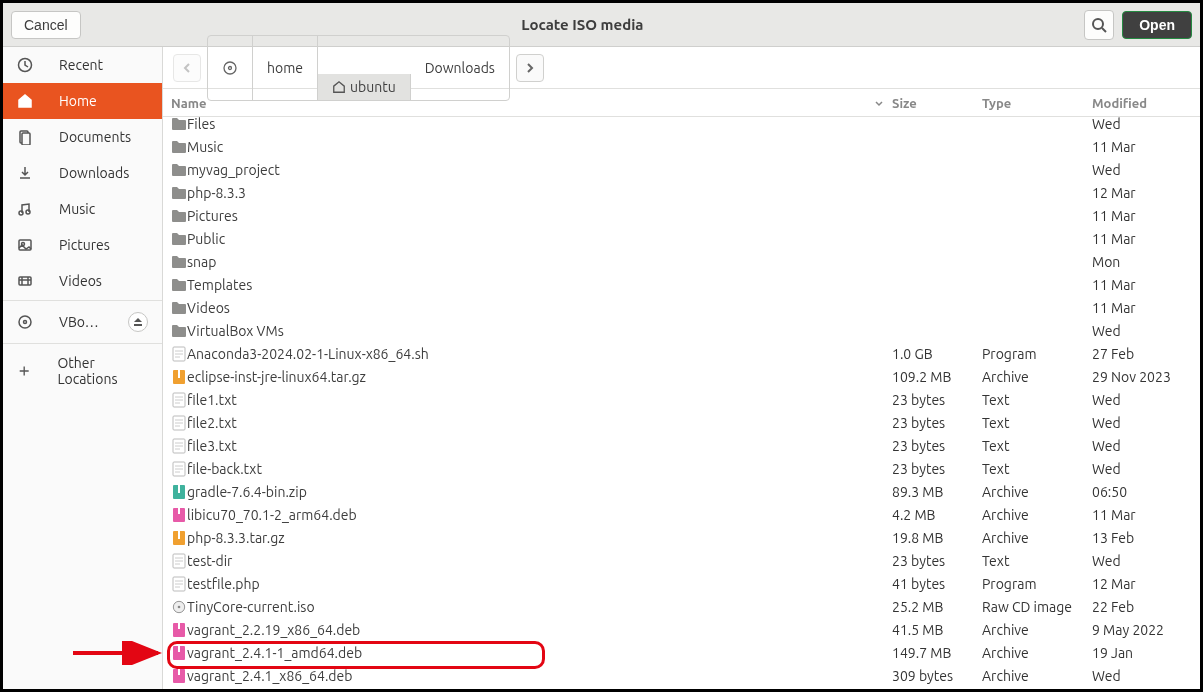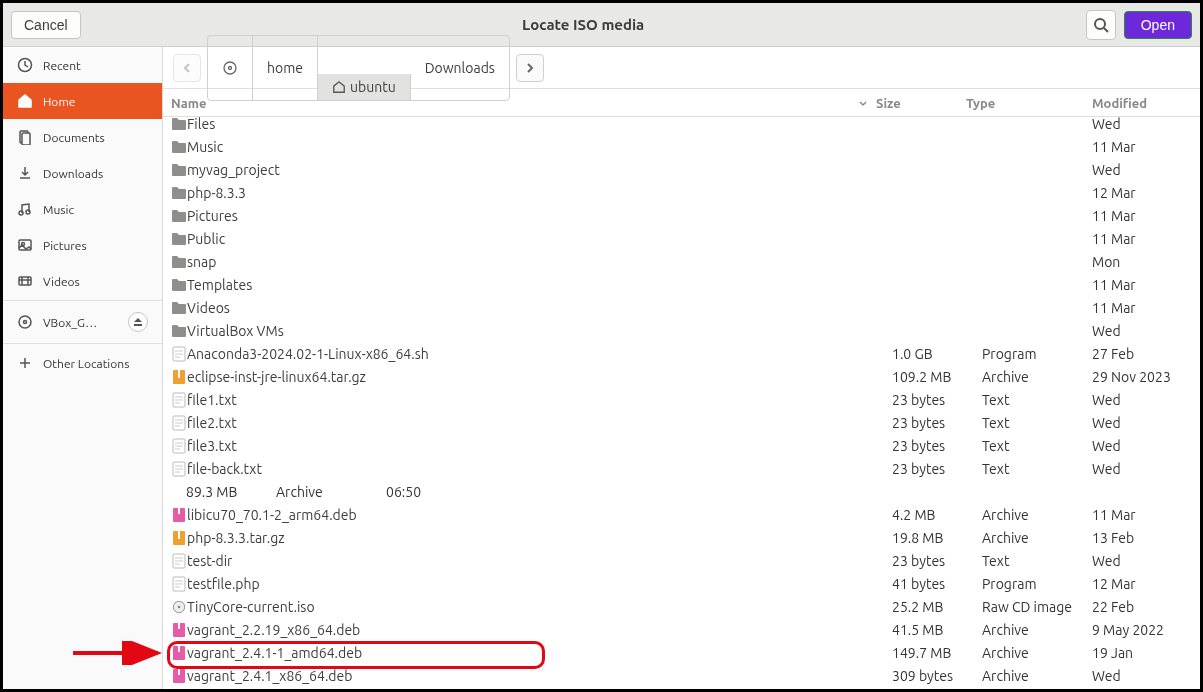--- a/index.html
+++ b/index.html
@@ -40,46 +40,46 @@
       border: 1px solid #c6c6c4;
       border-radius: 4px;
       width: 30px;
       height: 30px;
       display: inline-flex;
       align-items: center;
       justify-content: center;
       cursor: pointer;
     }
     .btn-open {
-      background: #6d28d9;
+      background: #404040;
       color: #fff;
       border: 1px solid #258a42;
-      font-weight: 400;
+      font-weight: 700;
       padding: 5px 16px;
     }
     .main {
       display: flex;
       flex: 1;
       min-height: 0;
     }
     .sidebar {
       width: 160px;
       border-right: 1px solid #d9d9d7;
       display: flex;
       flex-direction: column;
       background: #fafafa;
     }
     .sidebar-item {
       display: flex;
       align-items: center;
-      gap: 10px;
+      gap: 26px;
       padding: 10px 14px;
       cursor: pointer;
       color: #333;
-      font-size: 12px;
+      font-size: 14px;
     }
     .sidebar-item.selected {
       background: #e95420;
       color: #fff;
     }
     .sidebar-item.selected svg { stroke: #fff; fill: #fff; }
     .sidebar-sep {
       height: 1px;
       background: #e0e0de;
       margin: 1px 0;
@@ -144,21 +144,21 @@
       border-bottom: 1px solid #e0e0de;
       padding: 0 8px;
       height: 28px;
       color: #888;
       font-weight: 600;
       font-size: 13px;
     }
     .col-name { flex: 1; display: flex; align-items: center; gap: 0; }
     .col-size { width: 90px; }
     .col-type { width: 110px; }
-    .col-mod { width: 100px; margin-left: 16px; }
+    .col-mod { width: 100px; }
     .file-list {
       flex: 1;
       overflow-y: auto;
     }
     .file-row {
       display: flex;
       align-items: center;
       padding: 2px 8px;
       height: 23px;
       cursor: pointer;
@@ -561,20 +561,29 @@
                 <line x1="3" y1="11" x2="8" y2="11" stroke="#ccc"></line>
               </svg>
             </span>
             <span>file-back.txt</span>
           </div>
           <div class="fsize">23 bytes</div>
           <div class="ftype">Text</div>
           <div class="fmod">Wed</div>
         </div>
         <div class="file-row">
+          <div class="fname">
+            <span class="file-icon">
+              <svg class="icon-file" viewBox="0 0 14 16">
+                <rect x="1" y="1" width="12" height="14" rx="1" class="icon-zip"></rect>
+                <rect x="6" y="1" width="2" height="8" fill="#fff"></rect>
+              </svg>
+            </span>
+            <span>gradle-7.6.4-bin.zip</span>
+          </div>
           <div class="fsize">89.3 MB</div>
           <div class="ftype">Archive</div>
           <div class="fmod">06:50</div>
         </div>
         <div class="file-row">
           <div class="fname">
             <span class="file-icon">
               <svg class="icon-file" viewBox="0 0 14 16">
                 <rect x="1" y="1" width="12" height="14" rx="1" class="icon-deb"></rect>
                 <rect x="6" y="1" width="2" height="6" fill="#fff"></rect>

